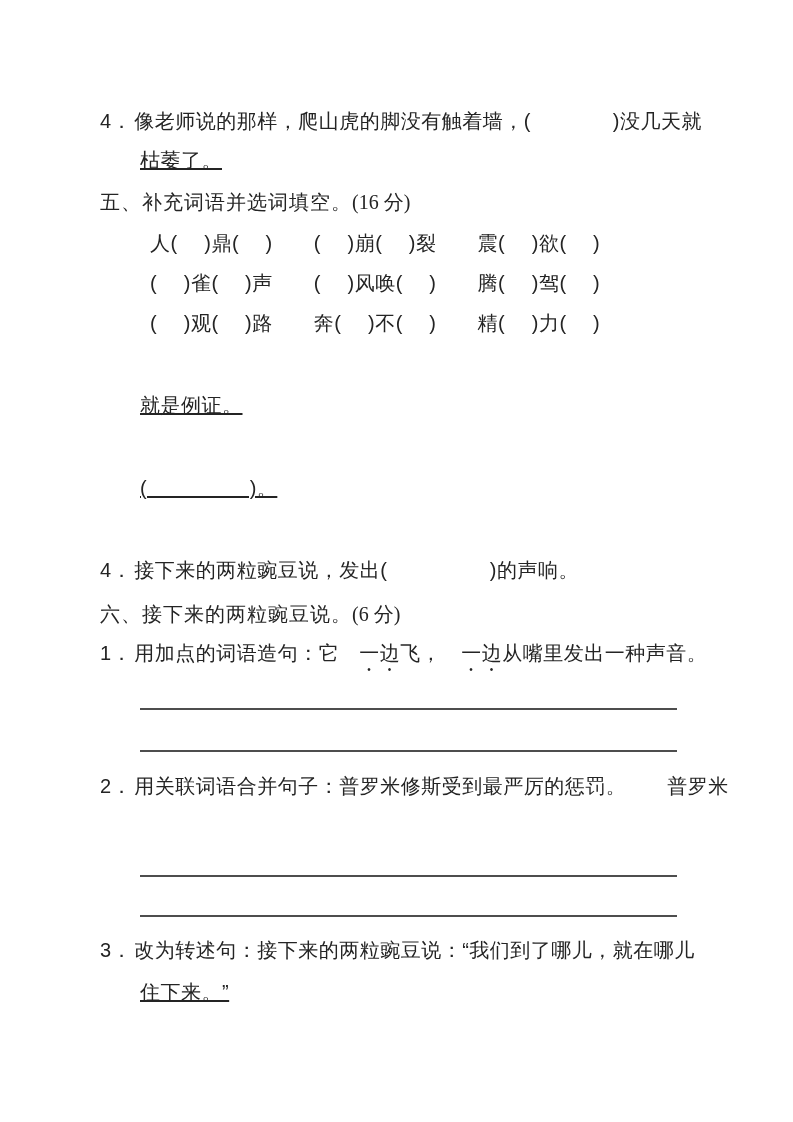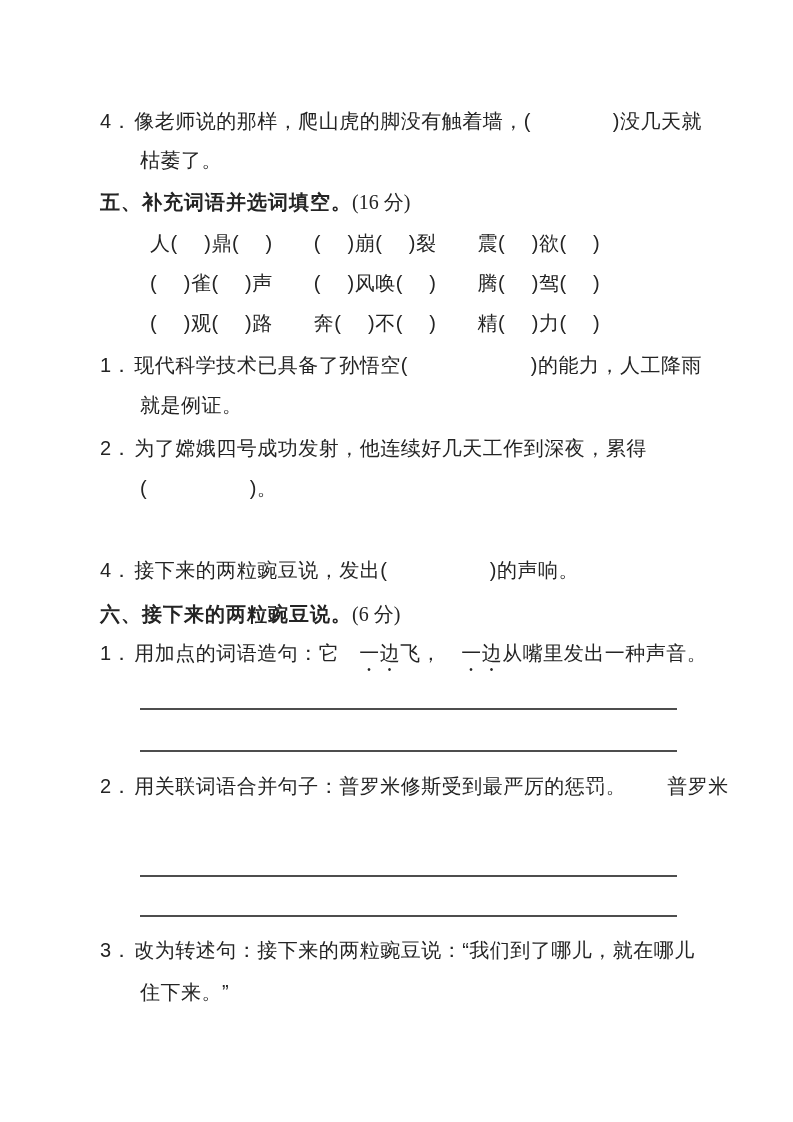--- a/index.html
+++ b/index.html
@@ -18,23 +18,23 @@
   }
   .line {
     position: absolute;
     left: 100px;
     height: 40px;
     line-height: 40px;
     font-size: 20px;
     white-space: pre;
     letter-spacing: 0.5px;
   }
-  .indent { left: 140px; }
+  .indent { left: 140px; text-decoration: underline; }
   .idiom-row { left: 150px; }
-  .heading { font-weight: bold; letter-spacing: 1px; }
+  .heading { font-weight: normal; letter-spacing: 1px; }
   .score {
     font-family: "Liberation Serif", serif;
     font-weight: normal;
     letter-spacing: 0;
   }
   .num { padding-right: 2px; }
   .rule {
     position: absolute;
     left: 140px;
     width: 537px;
@@ -56,24 +56,22 @@
 
   <div class="line" style="top:101px"><span class="num">4．</span><span>像老师说的那样，爬山虎的脚没有触着墙，(　　　　)没几天就</span></div>
   <div class="line indent" style="top:140px">枯萎了。</div>
 
   <div class="line" style="top:182px"><span class="heading">五、补充词语并选词填空。</span><span class="score">(16 分)</span></div>
 
   <div class="line idiom-row" style="top:223px">人(　 )鼎(　 )　　(　 )崩(　 )裂　　震(　 )欲(　 )</div>
   <div class="line idiom-row" style="top:263px">(　 )雀(　 )声　　(　 )风唤(　 )　　腾(　 )驾(　 )</div>
   <div class="line idiom-row" style="top:303px">(　 )观(　 )路　　奔(　 )不(　 )　　精(　 )力(　 )</div>
 
-  <div class="line" style="top:345px"><span class="num">1．</span><span>现代科学技术已具备了孙悟空(　　　　　　)的能力，人工降雨</span></div>
   <div class="line indent" style="top:385px">就是例证。</div>
 
-  <div class="line" style="top:428px"><span class="num">2．</span><span>为了嫦娥四号成功发射，他连续好几天工作到深夜，累得</span></div>
   <div class="line indent" style="top:468px">(　　　　　)。</div>
 
 
   <div class="line" style="top:550px"><span class="num">4．</span><span>接下来的两粒豌豆说，发出(　　　　　)的声响。</span></div>
 
   <div class="line" style="top:594px"><span class="heading">六、接下来的两粒豌豆说。</span><span class="score">(6 分)</span></div>
 
   <div class="line" style="top:633px"><span class="num">1．</span><span>用加点的词语造句：它</span><span class="emph-dot">一边</span><span>飞，</span><span class="emph-dot">一边</span><span>从嘴里发出一种声音。</span></div>
 
   <div class="rule" style="top:708px"></div>

